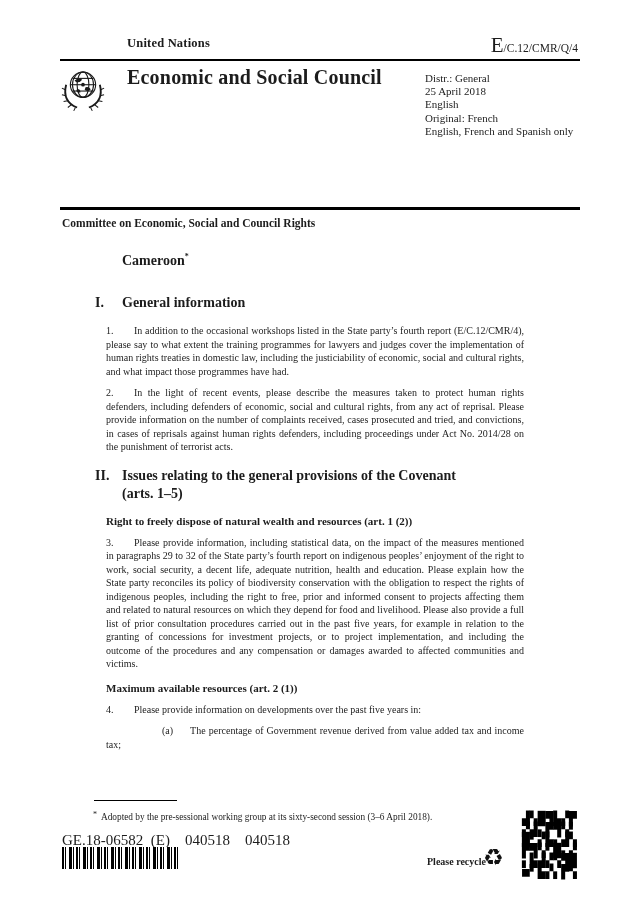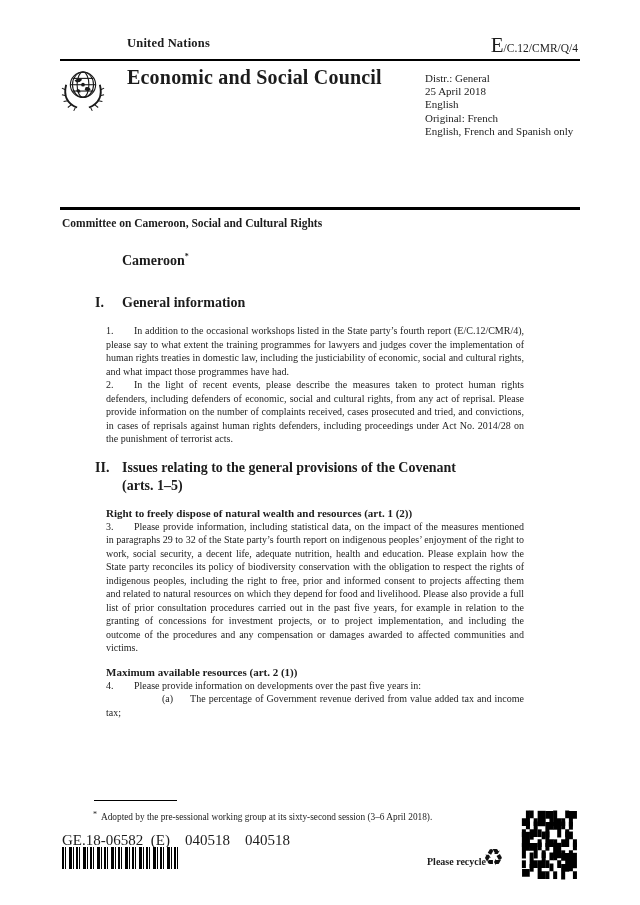--- a/index.html
+++ b/index.html
@@ -26,21 +26,21 @@
   .sec .num{flex:0 0 27px;}
   .sec1{margin-top:24px;}
   .sec2{margin-top:13px;}
   .sec .lines div{white-space:nowrap;}
   .sec .lines div:empty{display:none;}
   .subhead{margin:0 0 0 44px;font-size:11px;font-weight:bold;line-height:14px;}
   .sh1{margin-top:11px;}
   .sh2{margin-top:10px;}
   .para{margin:0 0 0 44px;font-size:10px;line-height:13.5px;text-align:justify;}
   .p1{margin-top:12px;}
-  .p2,.p3,.p4,.p4a{}
+  .p2,.p3,.p4,.p4a{margin-top:8px;}
   .para .pnum{display:inline-block;width:28px;}
   .para.item{text-indent:28px;}
   .para.item .pnum{width:auto;}
   .para.item .tab{display:inline-block;width:17px;}
   
   .fn-rule{position:absolute;left:94px;top:800px;width:83px;height:1px;background:#000;}
   .footnote{position:absolute;left:93px;top:809px;width:392px;font-size:9.3px;line-height:11.5px;}
   .footnote .mark{font-size:8px;vertical-align:3px;padding-right:4px;}
   
   .ge{position:absolute;left:62px;top:832px;font-size:15px;white-space:pre;}
@@ -90,21 +90,21 @@
 
   <div class="distr">
     <div>Distr.: General</div>
     <div>25 April 2018</div>
     <div>English</div>
     <div>Original: French</div>
     <div>English, French and Spanish only</div>
   </div>
 
   <div class="rule-mid"></div>
-  <div class="committee">Committee on Cameroon, Social and Cultural Rights</div>
+  <div class="committee">Committee on Economic, Social and Council Rights</div>
 
   <div class="content">
 
     <div class="doc-title">
       <div><span>Cameroon</span><sup>*</sup></div>
     </div>
 
     <div class="sec sec1">
       <span class="num">I.</span>
       <div class="lines">

